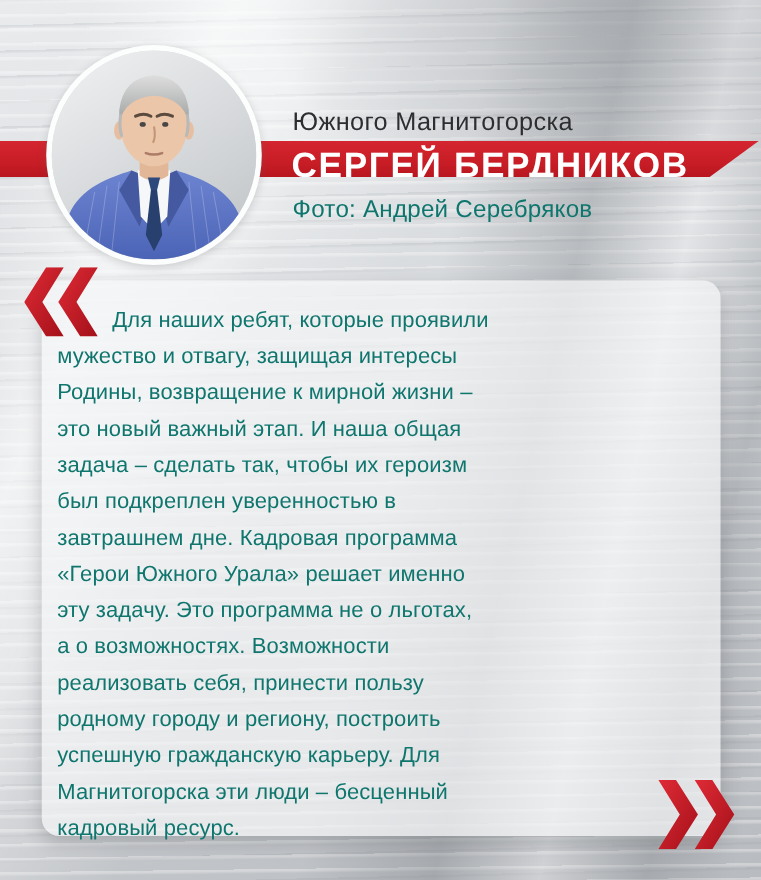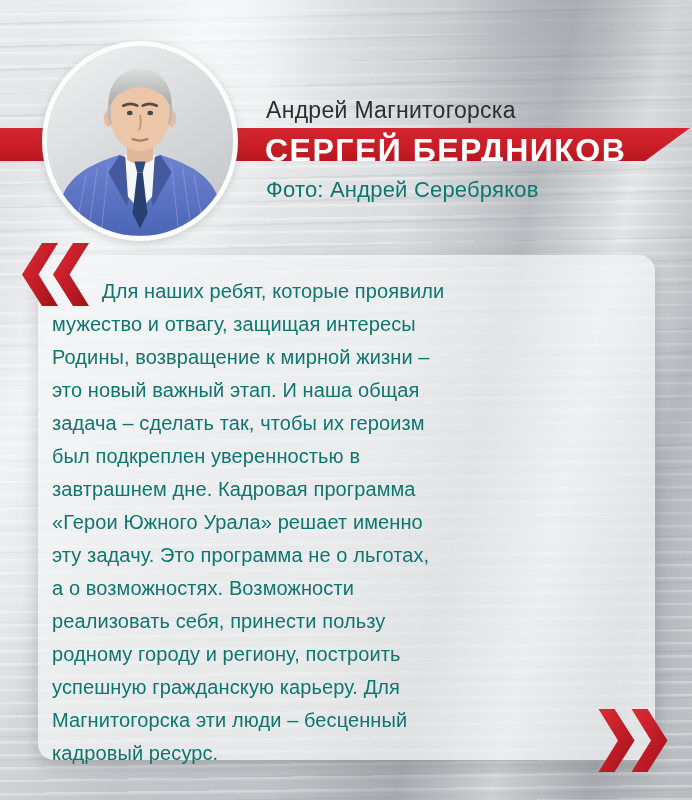--- a/index.html
+++ b/index.html
@@ -91,21 +91,21 @@
 <body>
 
 <div class="card">
 
   <div class="bg"></div>
 
   <div class="banner">
     <div class="name">СЕРГЕЙ БЕРДНИКОВ</div>
   </div>
 
-  <div class="role">Андрей Магнитогорска</div>
+  <div class="role">Южного Магнитогорска</div>
   <div class="credit">Фото: Андрей Серебряков</div>
 
   <div class="portrait">
     <svg viewBox="0 0 200 204">
       <defs>
         <linearGradient id="pbg" x1="0" y1="0" x2="0.6" y2="1">
           <stop offset="0" stop-color="#f0f2f3"></stop>
           <stop offset="1" stop-color="#c6c9cc"></stop>
         </linearGradient>
         <linearGradient id="suit" x1="0" y1="0" x2="0" y2="1">

